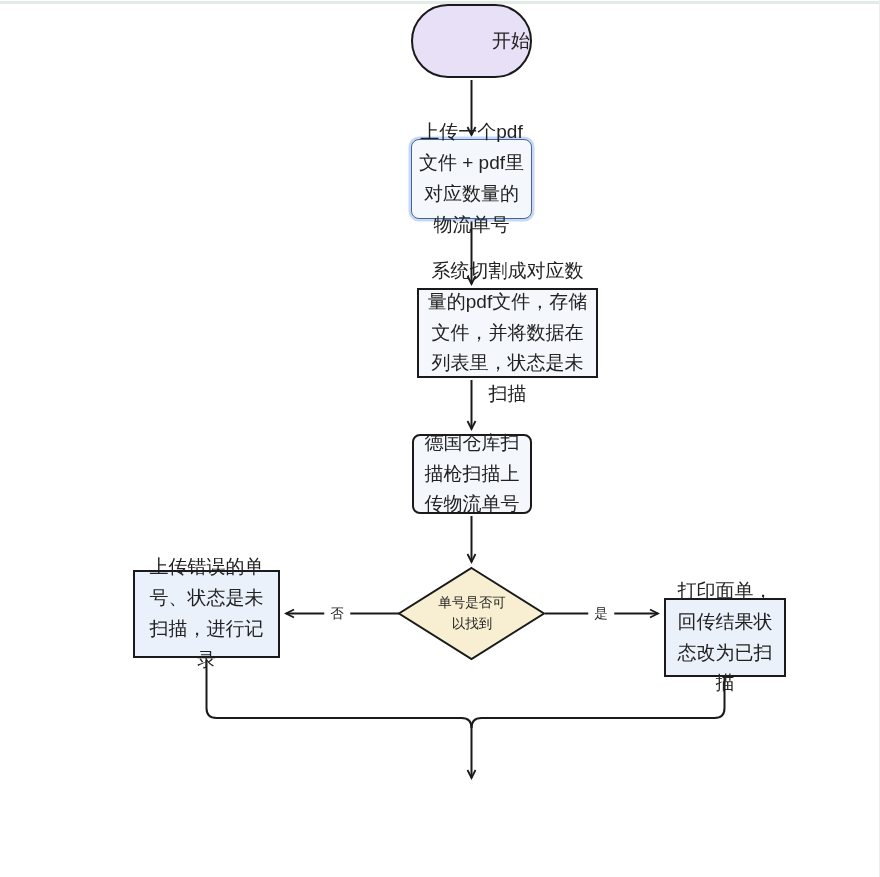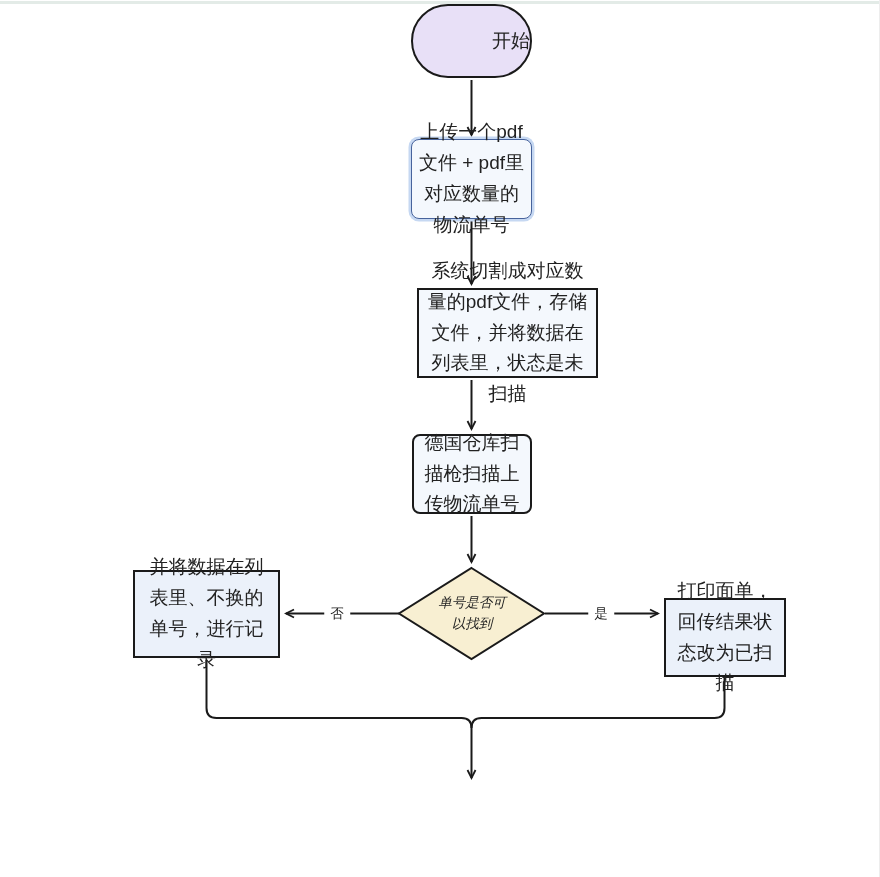--- a/index.html
+++ b/index.html
@@ -61,21 +61,20 @@
   .diamond-label {
     position: absolute;
     display: flex;
     align-items: center;
     justify-content: center;
     text-align: center;
     font-size: 13.5px;
     line-height: 1.55;
     background: transparent;
     pointer-events: none;
-    font-style: italic;
   }
   .edge-label {
     position: absolute;
     transform: translate(-50%, -50%);
     background: #ffffff;
     padding: 0 6px;
     font-size: 13.5px;
     line-height: 1.2;
   }
 </style>
@@ -119,21 +118,21 @@
 
   <div class="node process rounded" style="left:412px; top:434px; width:120px; height:80px; padding:0 6px;">
     <span>德国仓库扫描枪扫描上传物流单号</span>
   </div>
 
   <div class="diamond-label" style="left:433px; top:572px; width:78px; height:84px;">
     <span>单号是否可以找到</span>
   </div>
 
   <div class="node process branch" style="left:133px; top:570px; width:147px; height:88px; padding:0 8px;">
-    <span>并将数据在列表里、不换的单号，进行记录</span>
+    <span>上传错误的单号、状态是未扫描，进行记录</span>
   </div>
 
   <div class="node process branch" style="left:664px; top:598px; width:122px; height:79px; padding:0 7px;">
     <span>打印面单，回传结果状态改为已扫描</span>
   </div>
 
 
   <div class="edge-label" style="left:337px; top:614px;">否</div>
   <div class="edge-label" style="left:601px; top:614px;">是</div>
 

